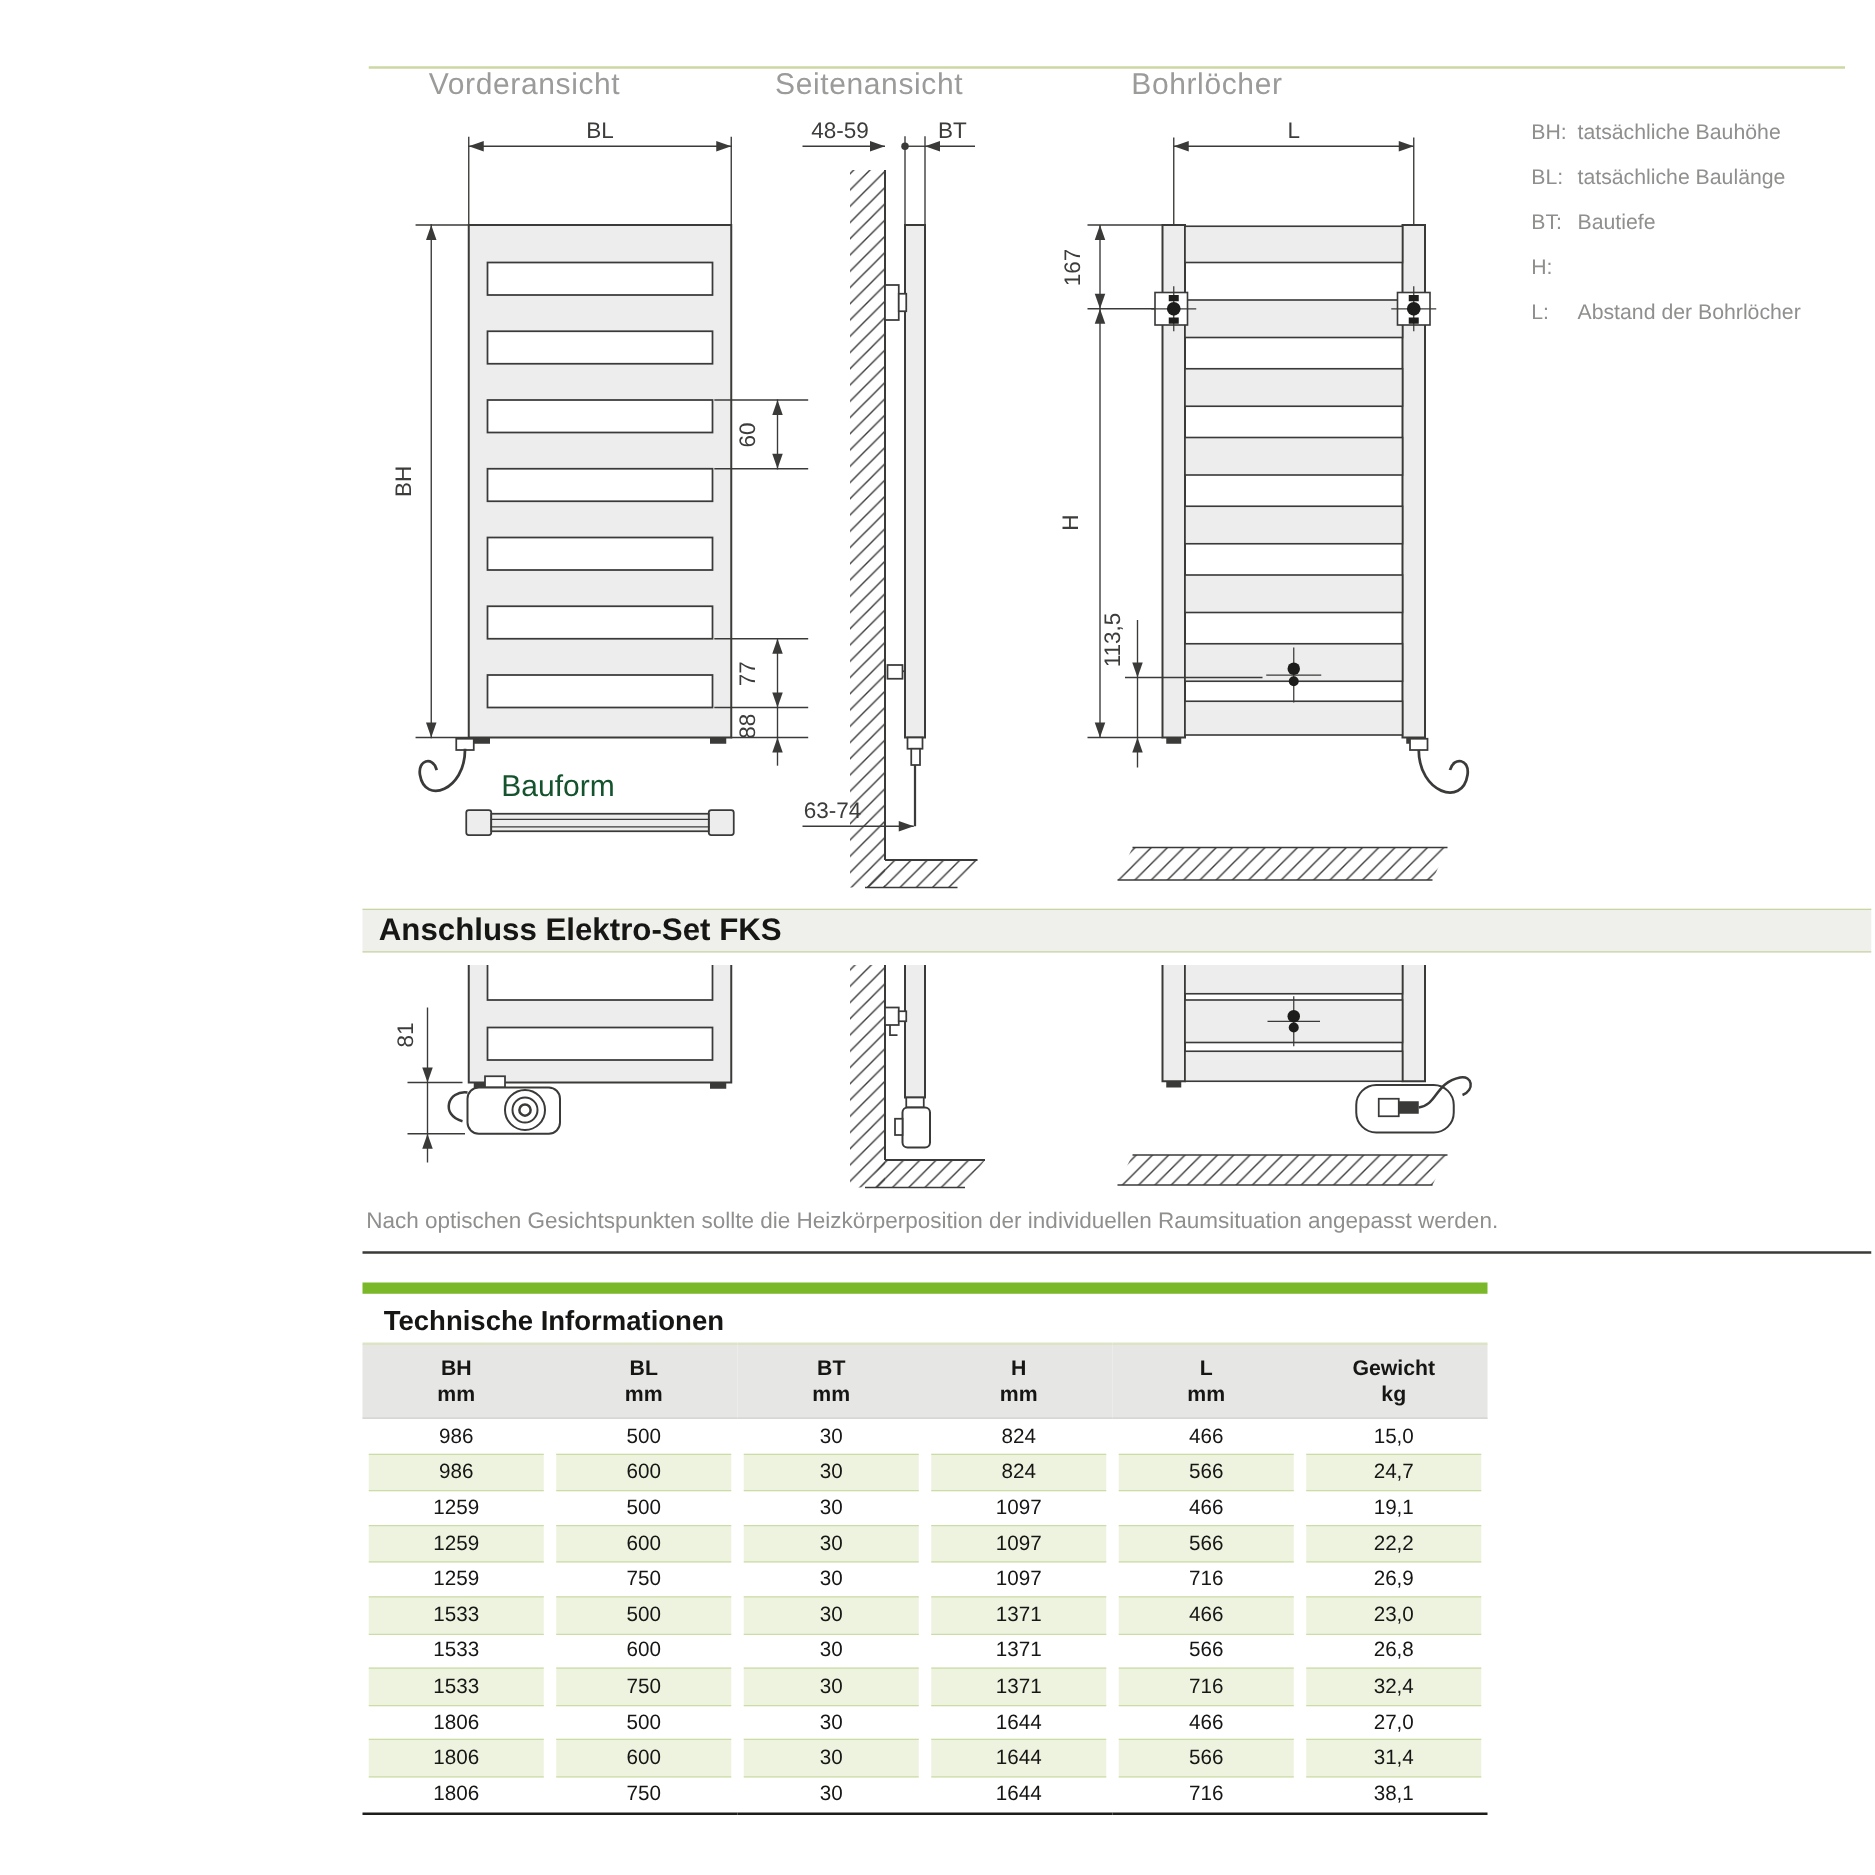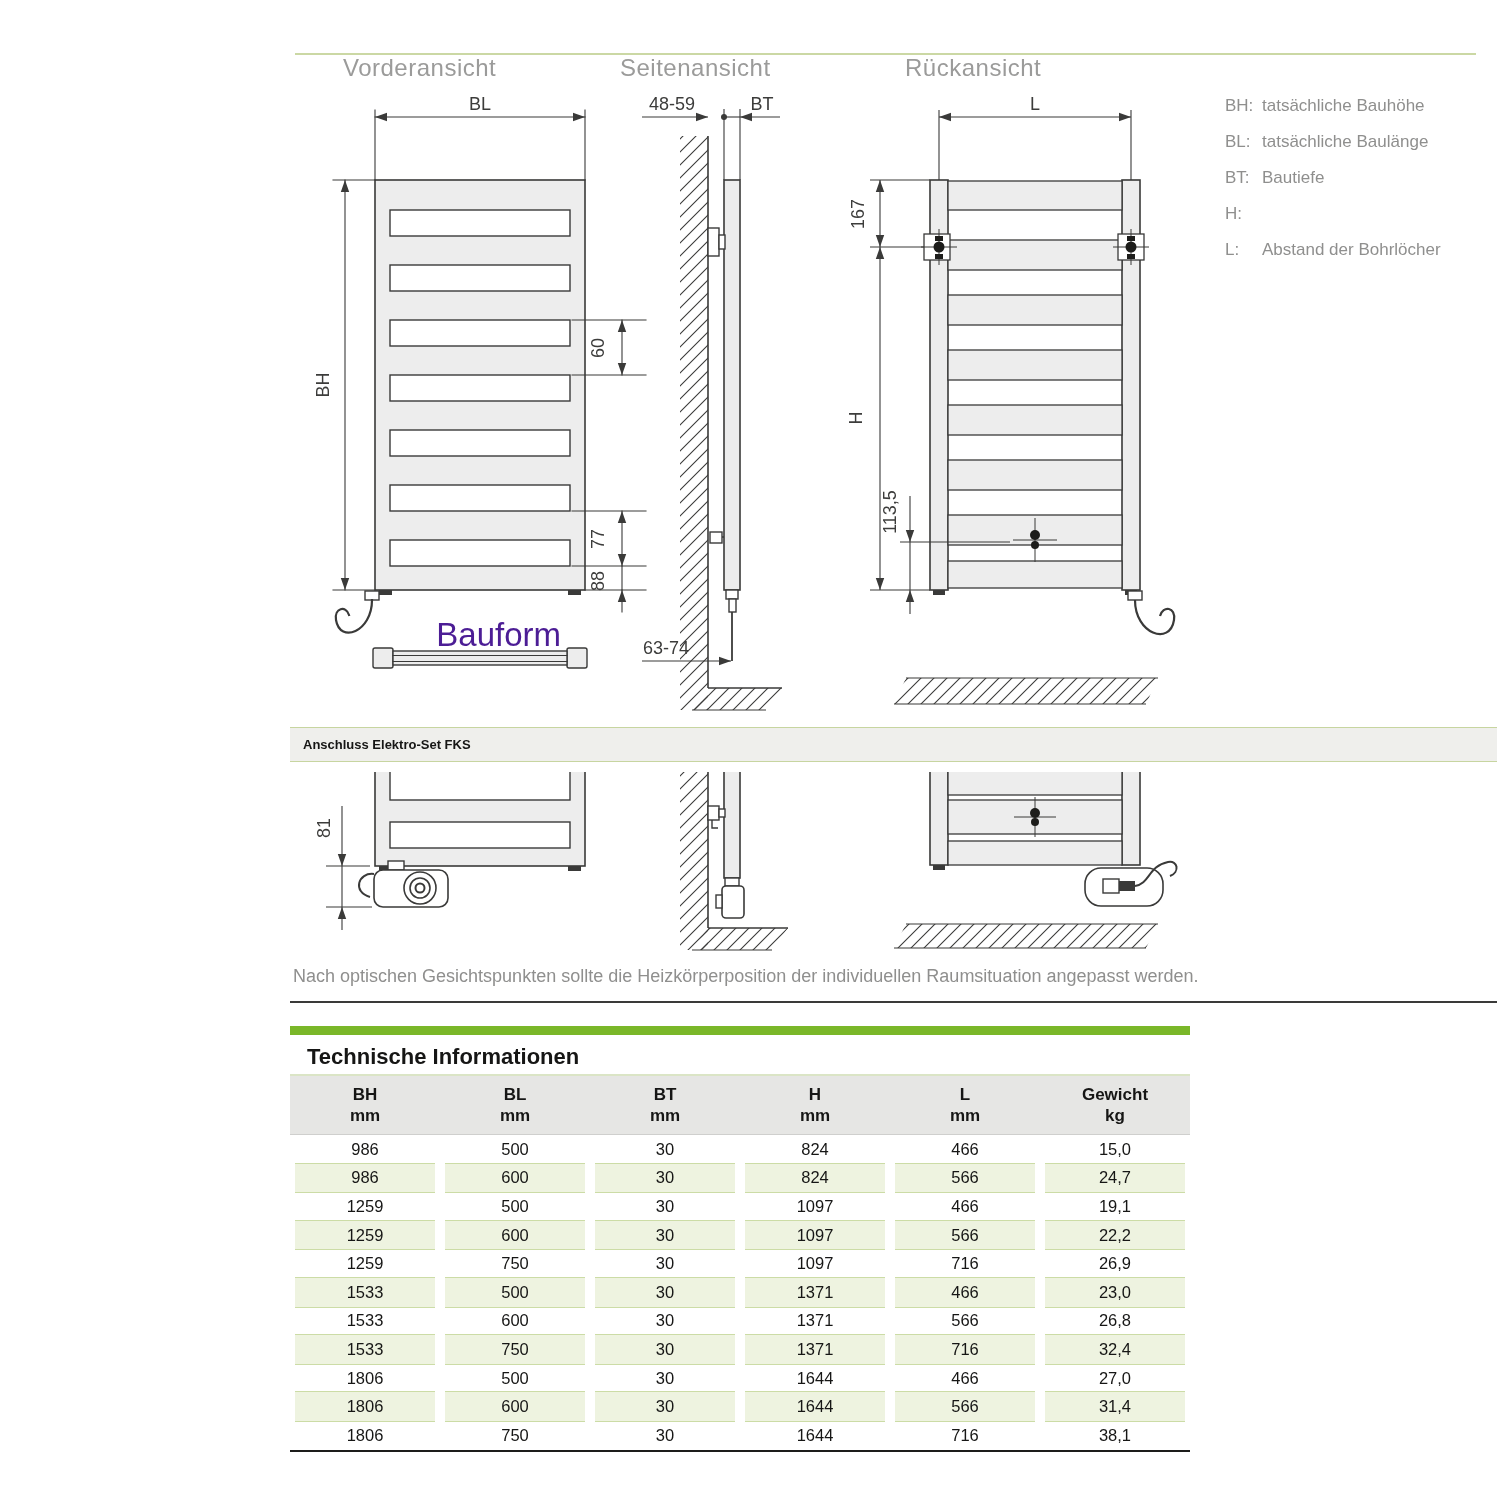--- a/index.html
+++ b/index.html
@@ -8,31 +8,31 @@
     font-family:"Liberation Sans", sans-serif;color:#161615;
   }
   svg.drawing{position:absolute;left:0;top:0;}
   svg text{font-family:"Liberation Sans", sans-serif;font-size:18px;fill:#3c3c3b;}
   .topline{position:absolute;left:295px;top:53px;width:1181px;height:2px;background:#cbd8a4;}
   .view-title{
     position:absolute;top:54px;width:220px;text-align:left;
     font-size:24px;color:#9b9b9a;letter-spacing:0.5px;
   }
   .bauform-label{
-    position:absolute;left:401px;top:616px;width:160px;text-align:right;
-    font-size:33px;color:#4c1d95;
+    position:absolute;left:401px;top:616px;width:160px;text-align:left;
+    font-size:24px;color:#14532d;
   }
   .legend{position:absolute;left:1225px;top:95px;width:270px;}
   .legend-item{display:flex;margin-bottom:13px;font-size:17px;color:#8f8f8e;line-height:1.35;}
   .legend-key{width:37px;flex:0 0 37px;}
   .legend-text{width:218px;}
   .banner{
     position:absolute;left:290px;top:727px;width:1194px;height:33px;
     background:#efefec;border-top:1px solid #c7d5a0;border-bottom:1px solid #c7d5a0;
-    font-size:13px;font-weight:bold;line-height:33px;padding-left:13px;color:#161615;
+    font-size:25px;font-weight:bold;line-height:33px;padding-left:13px;color:#161615;
   }
   .note{position:absolute;left:293px;top:966px;font-size:18px;color:#8f8f8e;text-align:right;}
   .divider{position:absolute;left:290px;top:1001px;width:1207px;border-top:2px solid #3a3a39;}
   .greenbar{position:absolute;left:290px;top:1026px;width:900px;height:9px;background:#7ab729;}
   .table-title{position:absolute;left:303px;top:1040px;margin:4px;font-size:22px;font-weight:bold;color:#161615;}
   table.spec{
     position:absolute;left:290px;top:1074px;width:900px;
     border-collapse:collapse;table-layout:fixed;
     border-bottom:2px solid #1d1d1b;
   }
@@ -49,21 +49,21 @@
   }
   .hline{line-height:1.25;}
 </style>
 </head>
 <body>
 
 <div class="topline"></div>
 
 <div class="view-title" style="left:343px;">Vorderansicht</div>
 <div class="view-title" style="left:620px;">Seitenansicht</div>
-<div class="view-title" style="left:905px;">Rückansicht</div>
+<div class="view-title" style="left:905px;">Bohrlöcher</div>
 <div class="bauform-label">Bauform</div>
 
 <svg class="drawing" width="1500" height="1500" viewBox="0 0 1500 1500">
   <defs>
     <pattern id="hatch" width="13" height="13" patternUnits="userSpaceOnUse">
       <path d="M-3,3 l6,-6 M0,13 L13,0 M10,16 l6,-6" stroke="#3a3a39" stroke-width="1.1"></path>
     </pattern>
     <clipPath id="cf">
         <rect x="335" y="772" width="320" height="140"></rect>
       </clipPath>

